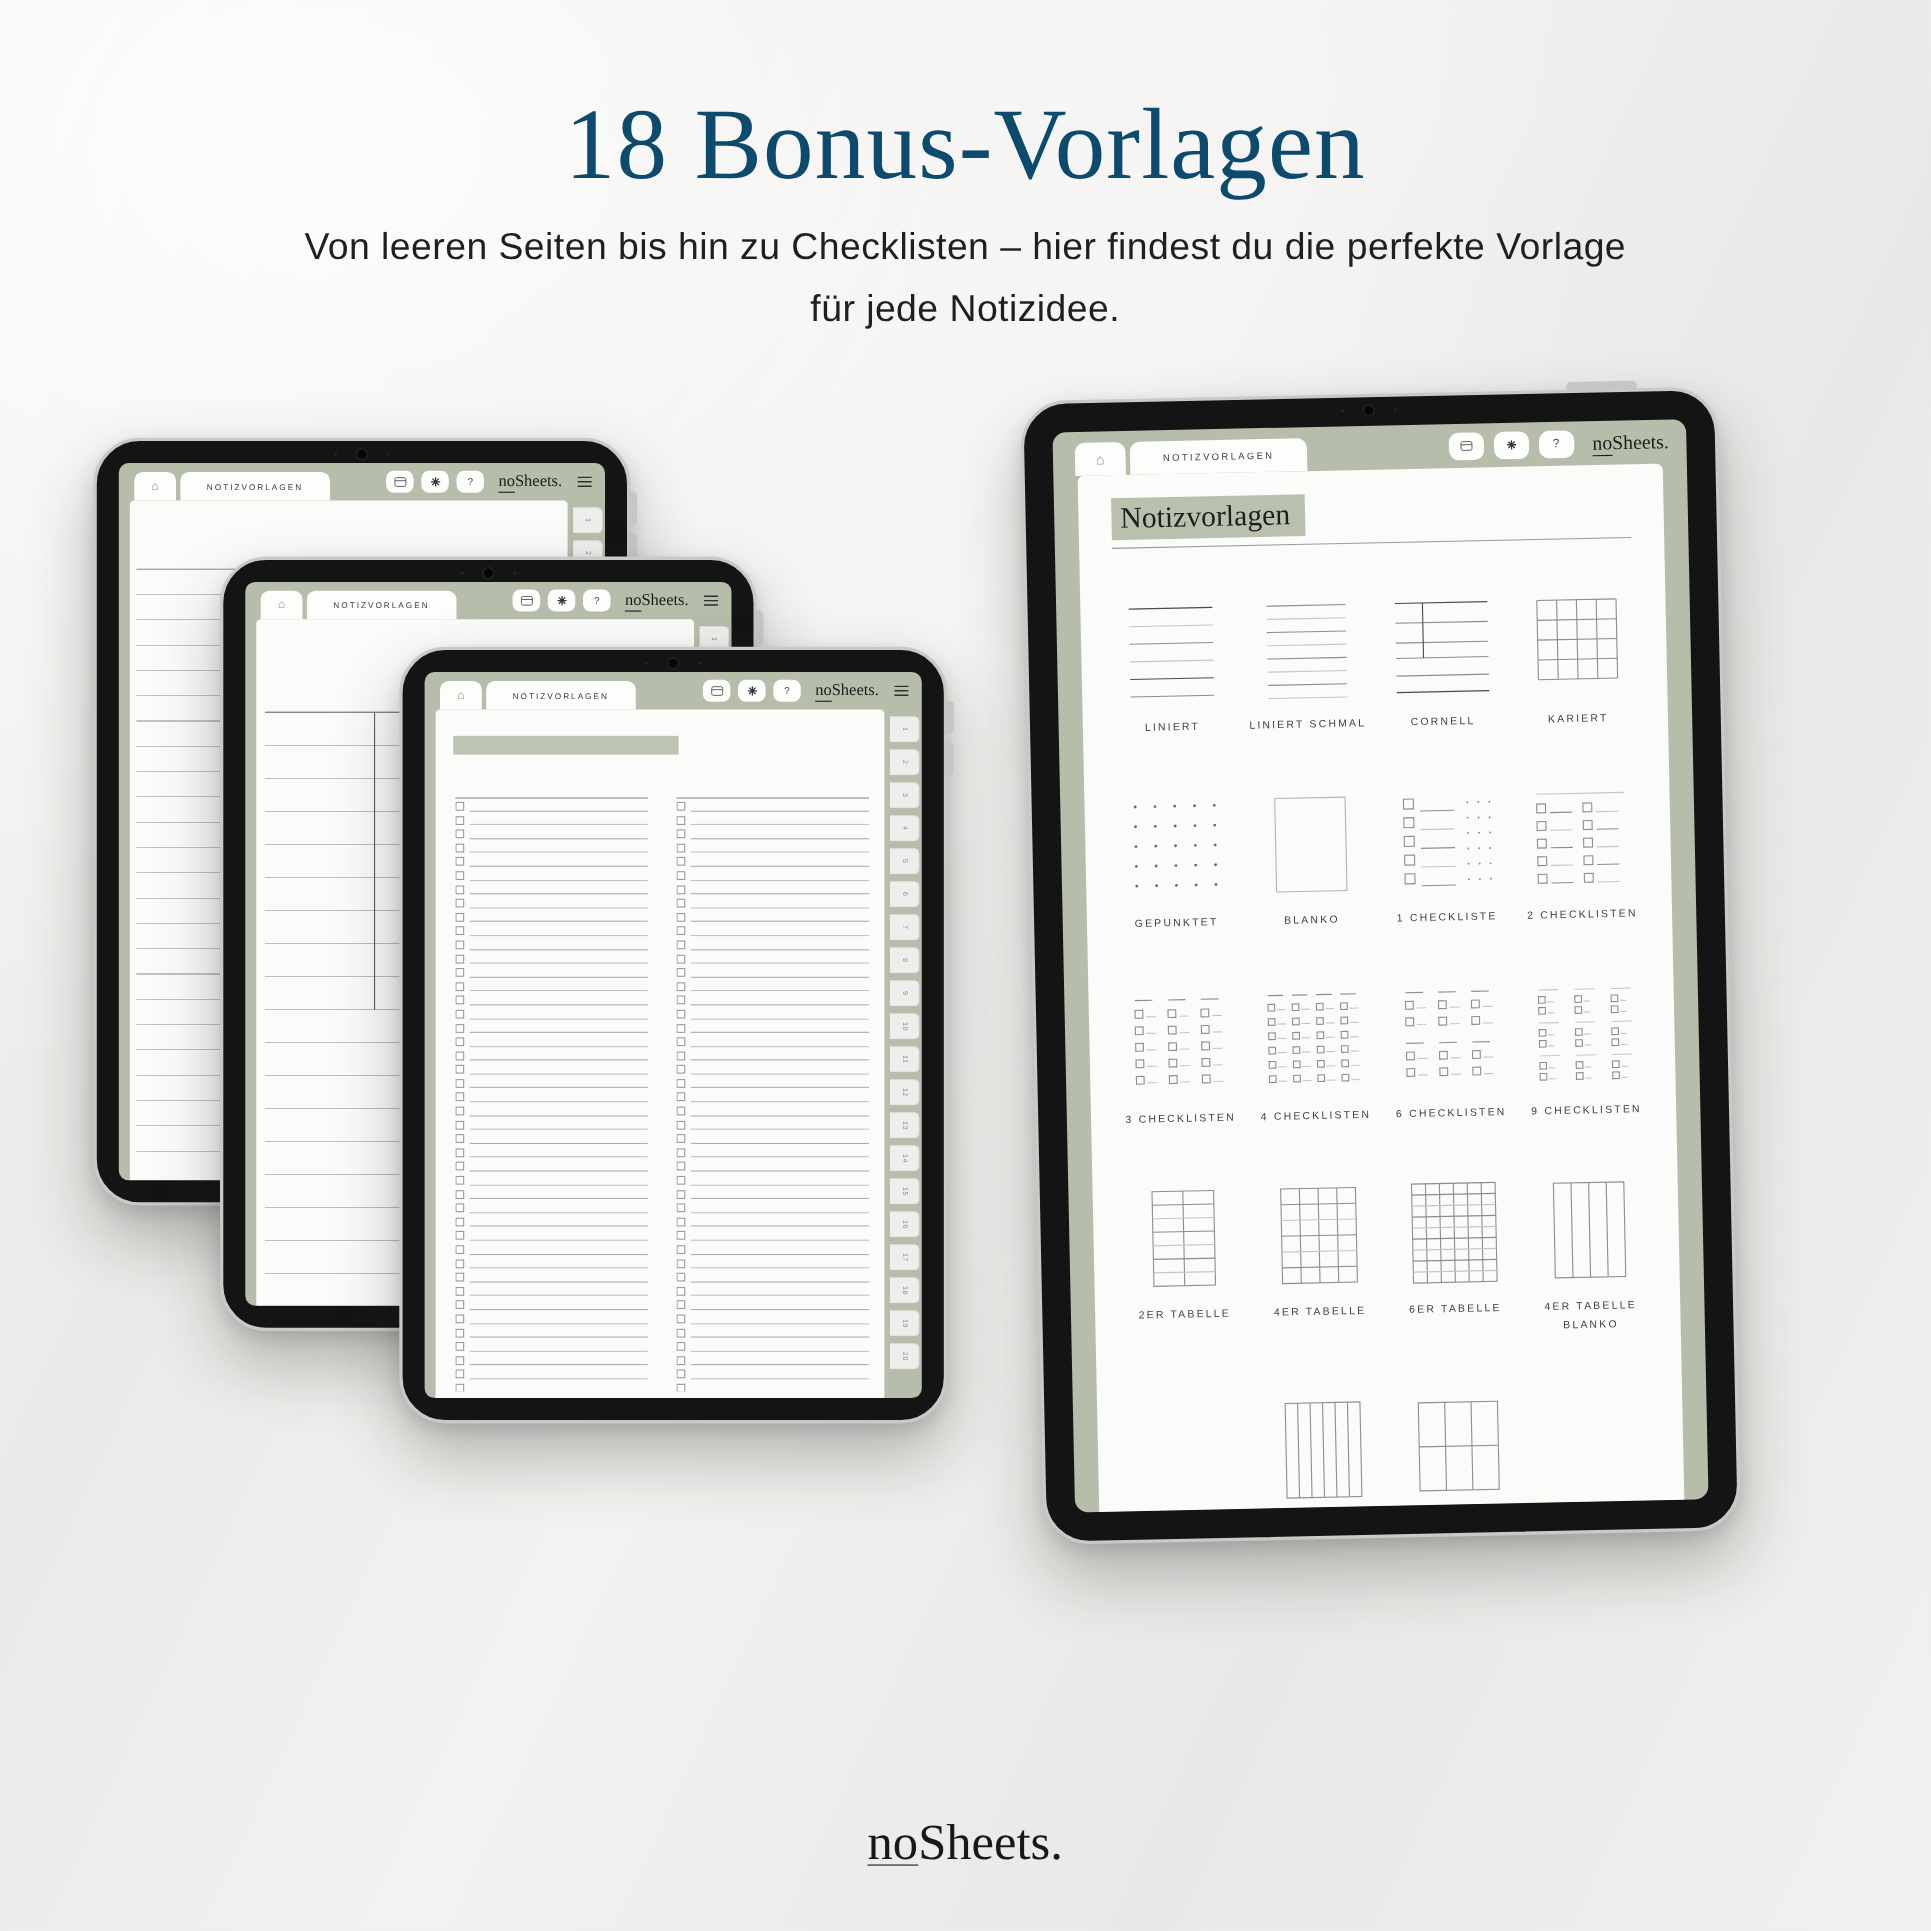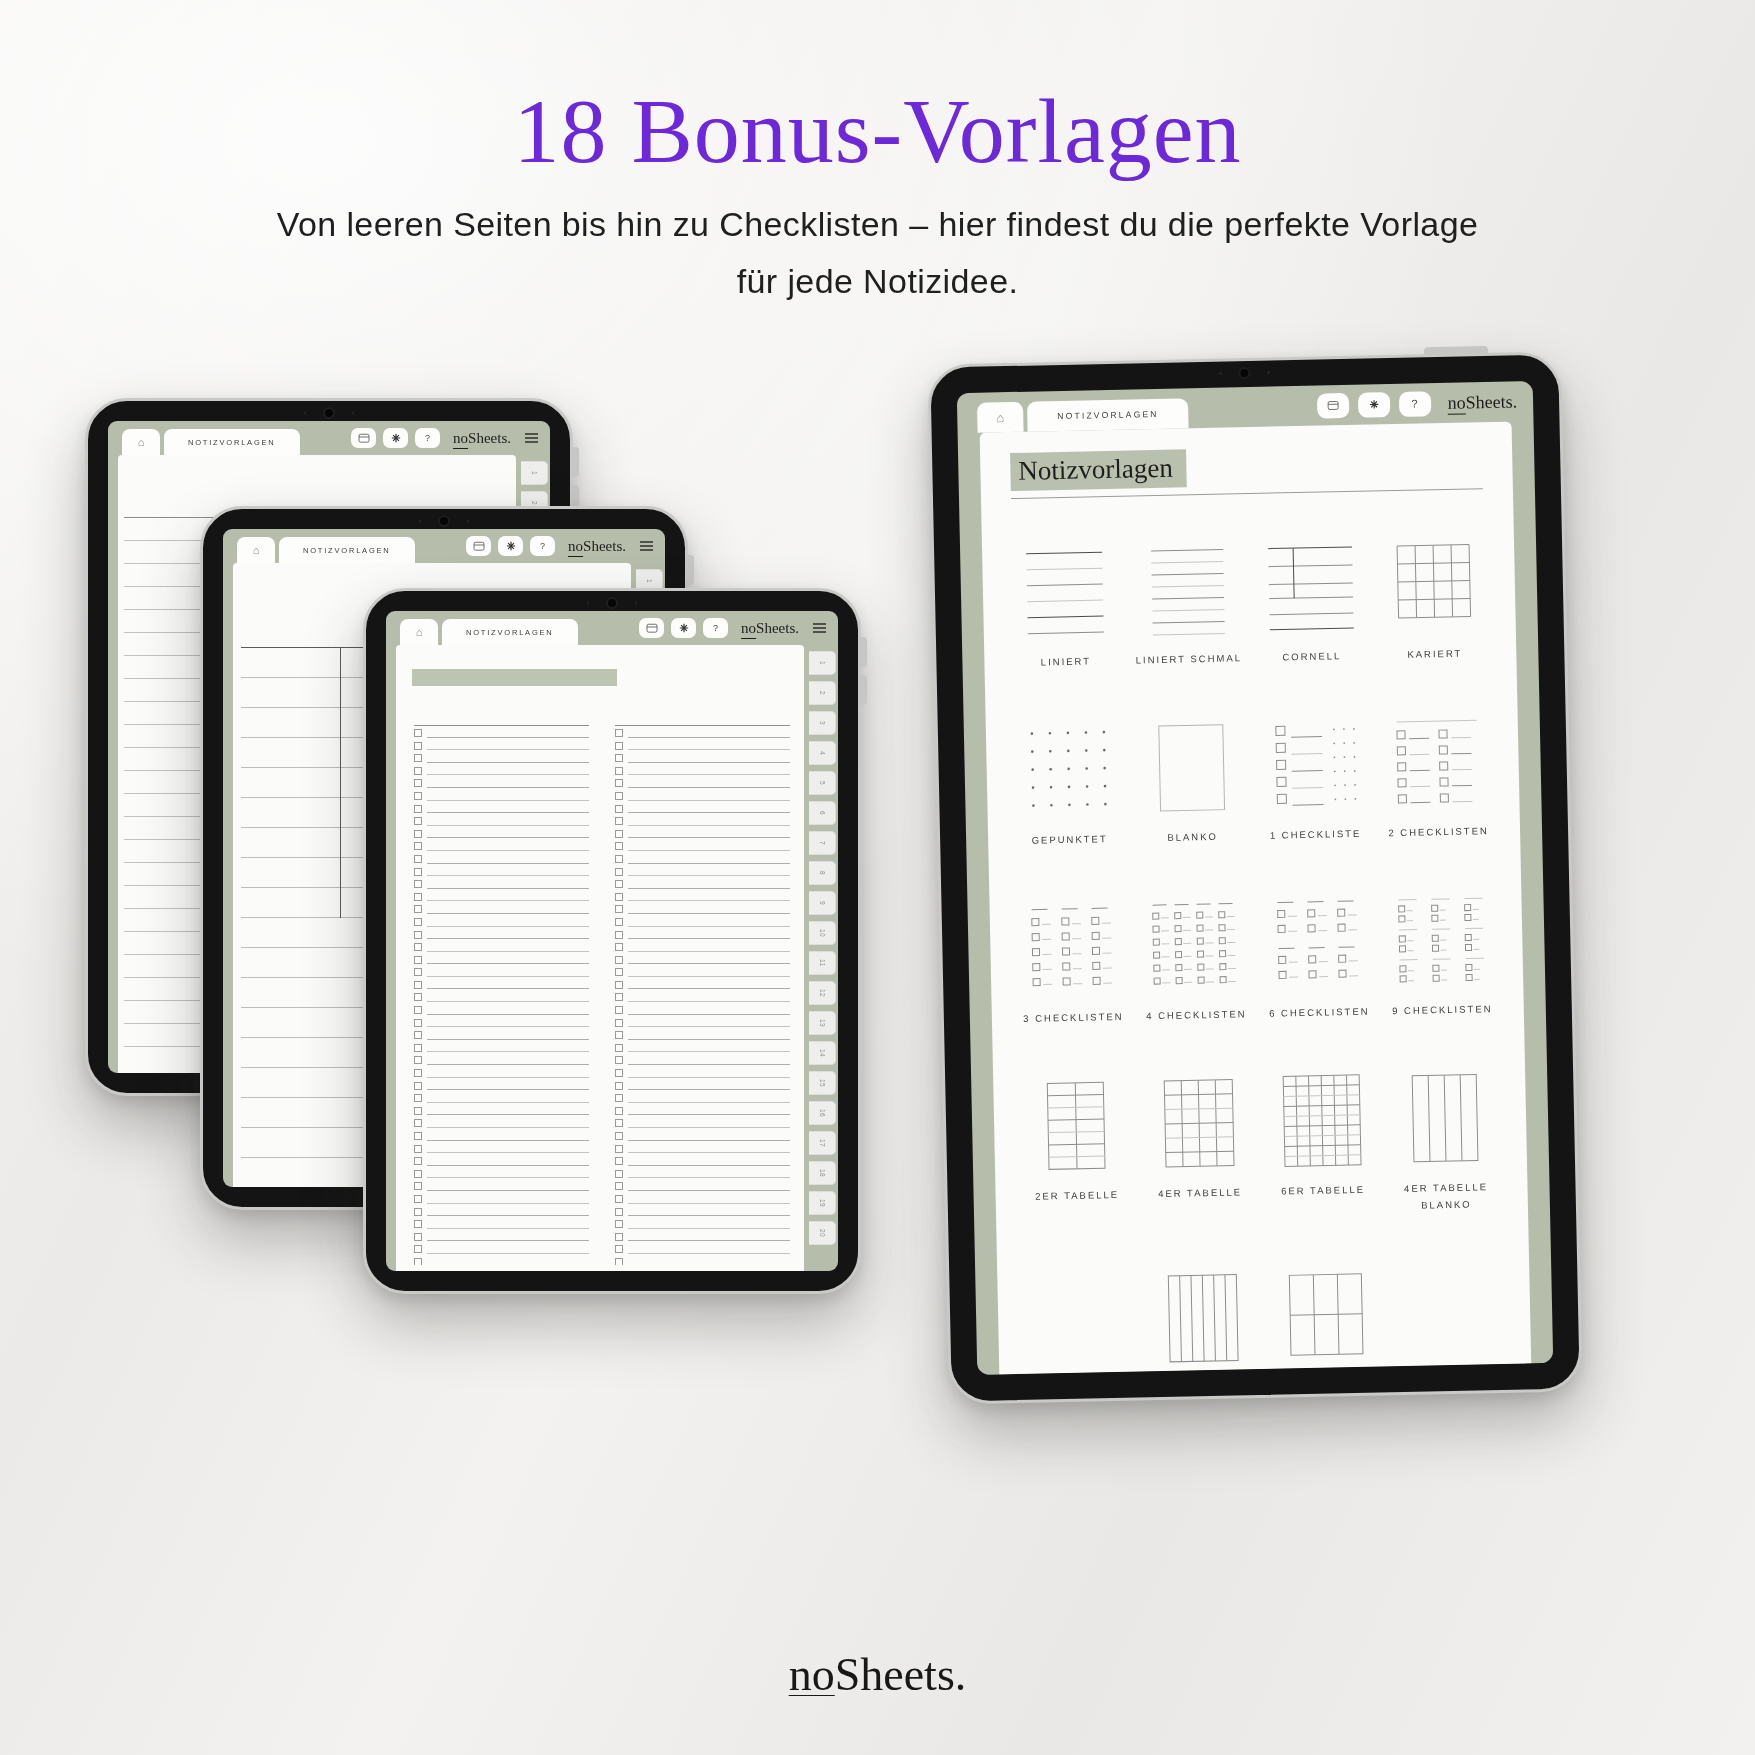--- a/index.html
+++ b/index.html
@@ -8,21 +8,21 @@
     font-family:"Liberation Sans",sans-serif;
     background:
       radial-gradient(120% 90% at 18% 8%, rgba(255,255,255,.85), rgba(255,255,255,0) 55%),
       linear-gradient(115deg,#f4f3f1 0%,#eceae8 26%,#f3f2f0 46%,#e9e8e6 72%,#f2f1ef 100%);
     background-color:#efeeec;
   }
   
   .headline{
     position:absolute;top:78px;left:0;width:100%;text-align:center;
     font-family:"Liberation Serif",serif;font-size:92px;font-weight:400;
-    color:#6d28d9;letter-spacing:1px;
+    color:#0c4a6e;letter-spacing:1px;
   }
   .subline{
     position:absolute;left:0;width:100%;text-align:center;
     font-size:34px;color:#1f1f1f;letter-spacing:.4px;font-weight:400;
   }
   .subline.s1{top:205px;}
   .subline.s2{top:262px;}
   
   .footer-logo{
     position:absolute;top:1648px;left:0;width:100%;text-align:center;

